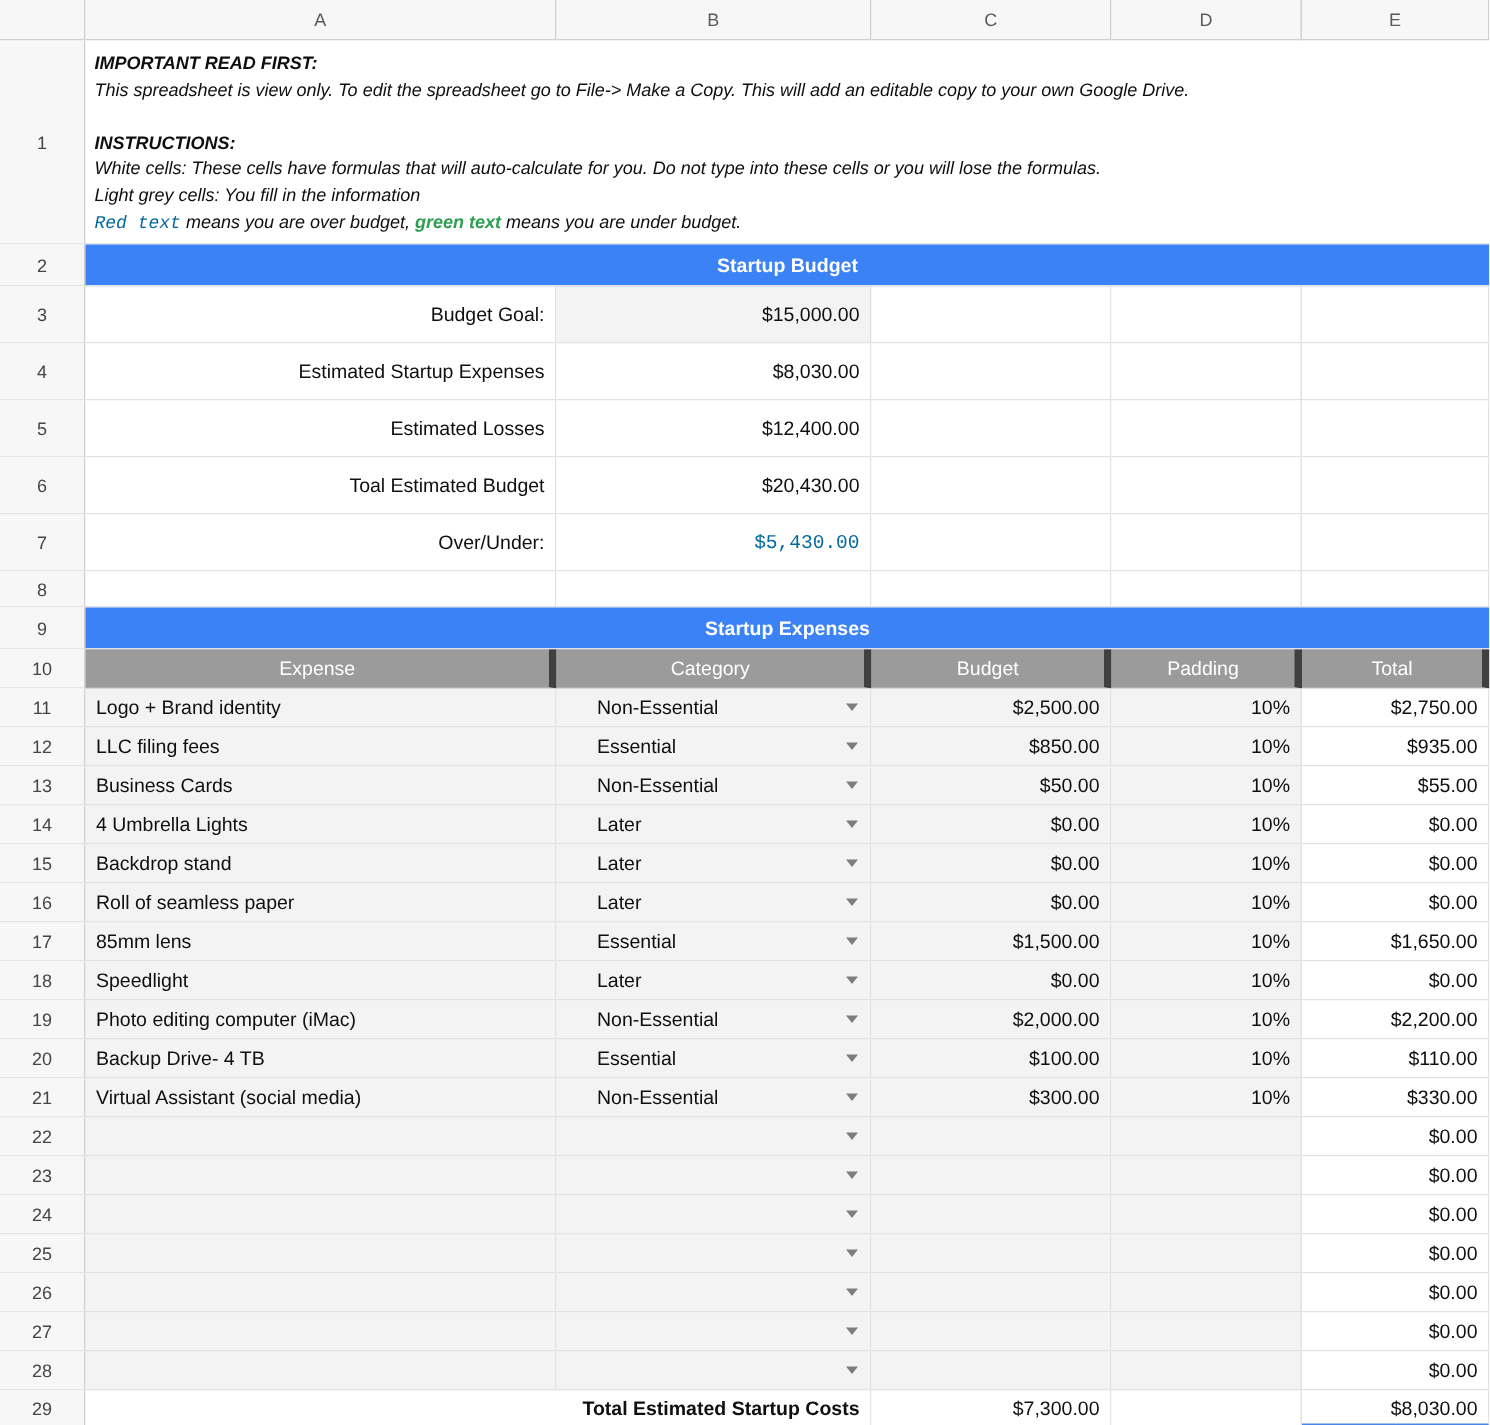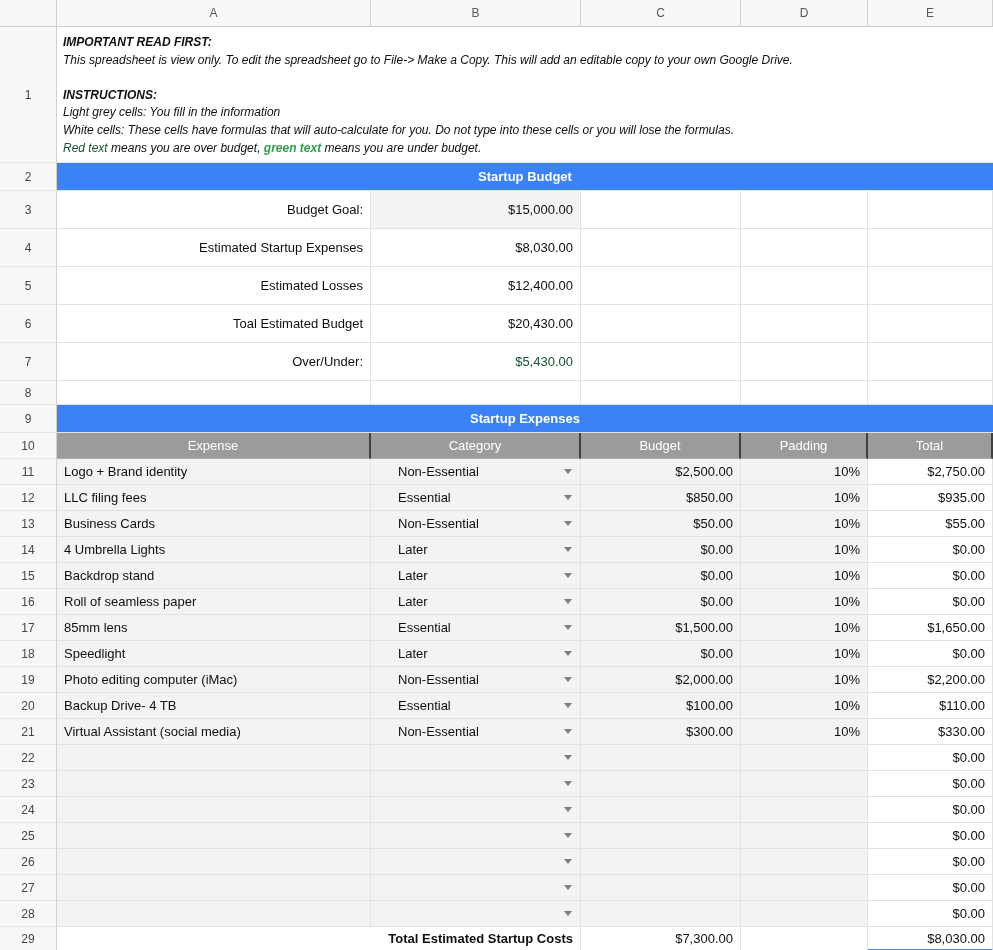--- a/index.html
+++ b/index.html
@@ -24,35 +24,35 @@
   .cell { flex:none; display:flex; align-items:center; font-size:13px; color:#0f0f0f;
           border-right:1px solid #e2e2e2; border-bottom:1px solid #e2e2e2;
           overflow:hidden; white-space:nowrap; background:#fff; }
   .cA{width:314px}.cB{width:210px}.cC{width:160px}.cD{width:127px}.cE{width:125px}
   .mergedAll{width:936px}
   .mergedAB{width:524px}
   .right{justify-content:flex-end; padding-right:7px;}
   .left{padding-left:7px;}
   .grey{background:#f3f3f3;}
   .b{font-weight:bold;}
-  .red{color:#14532d;}
+  .red{color:#0369a1;font-family:Liberation Mono, monospace;}
   .green{color:#2e9e50;font-weight:bold;}
 
   
   .notes { display:block; padding:7px 0 0 6px; font-style:italic; font-size:12px;
            line-height:17.6px; border-right:none; }
   .nl { white-space:nowrap; }
 
   
   .teal { background:#3b82f6; color:#fff; font-weight:bold; justify-content:center;
           border-right:none; }
 
   
   .ghead { background:#9b9b9b; color:#fff; justify-content:center;
-           border-right:2px solid #404040; border-bottom:1px solid #adadad; }
+           border-right:5px solid #404040; border-bottom:1px solid #adadad; }
 
   
   .dd { width:0; height:0; flex:none; margin-left:auto; margin-right:8px;
         border-left:4px solid transparent; border-right:4px solid transparent;
         border-top:5px solid #7e7e7e; }
   .cB.left span.cat { overflow:hidden;margin-left:20px; }
 
   .blue-b { border-bottom:2px solid #4a86e8; }
 </style>
 </head>
@@ -69,22 +69,22 @@
     <div class="colh cE">E</div>
   </div>
 
   <div class="row h136">
     <div class="rn">1</div>
     <div class="cell mergedAll notes">
       <div class="nl b">IMPORTANT READ FIRST:</div>
       <div class="nl">This spreadsheet is view only. To edit the spreadsheet go to File-&gt; Make a Copy. This will add an editable copy to your own Google Drive.</div>
       <div class="nl">&nbsp;</div>
       <div class="nl b">INSTRUCTIONS:</div>
+      <div class="nl">White cells: These cells have formulas that will auto-calculate for you. Do not type into these cells or you will lose the formulas.</div>
       <div class="nl">Light grey cells: You fill in the information</div>
-      <div class="nl">White cells: These cells have formulas that will auto-calculate for you. Do not type into these cells or you will lose the formulas.</div>
       <div class="nl"><span class="red">Red text</span><span> means you are over budget, </span><span class="green">green text</span><span> means you are under budget.</span></div>
     </div>
   </div>
 
   <div class="row h28">
     <div class="rn">2</div>
     <div class="cell mergedAll teal">Startup Budget</div>
   </div>
 
   <div class="row h38">

